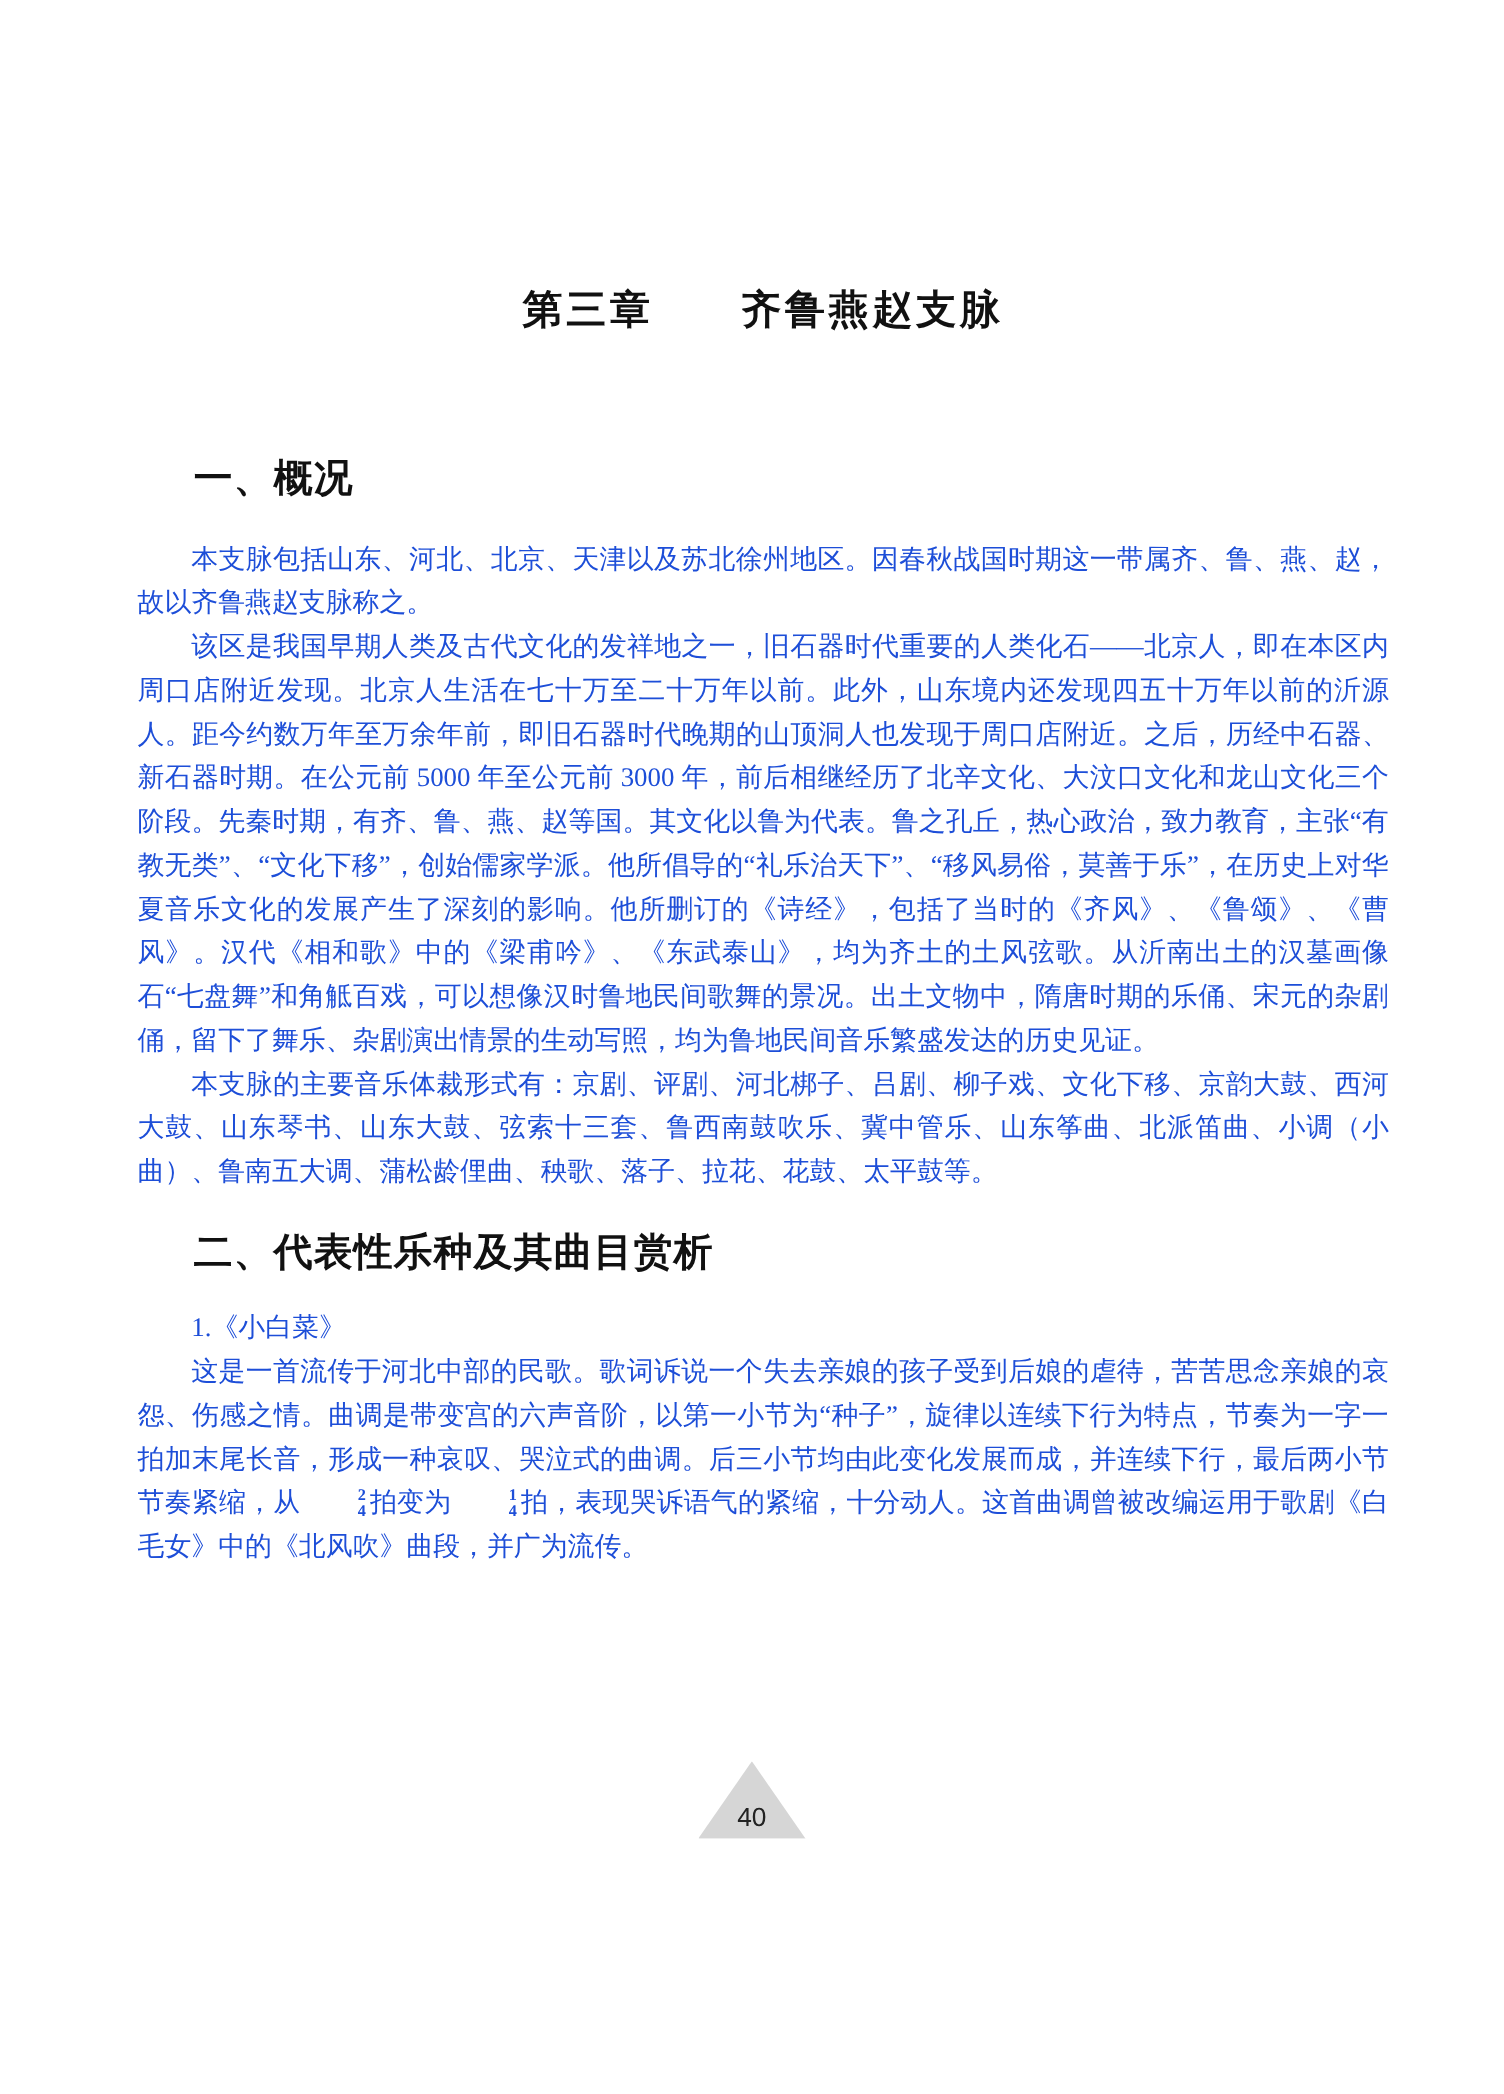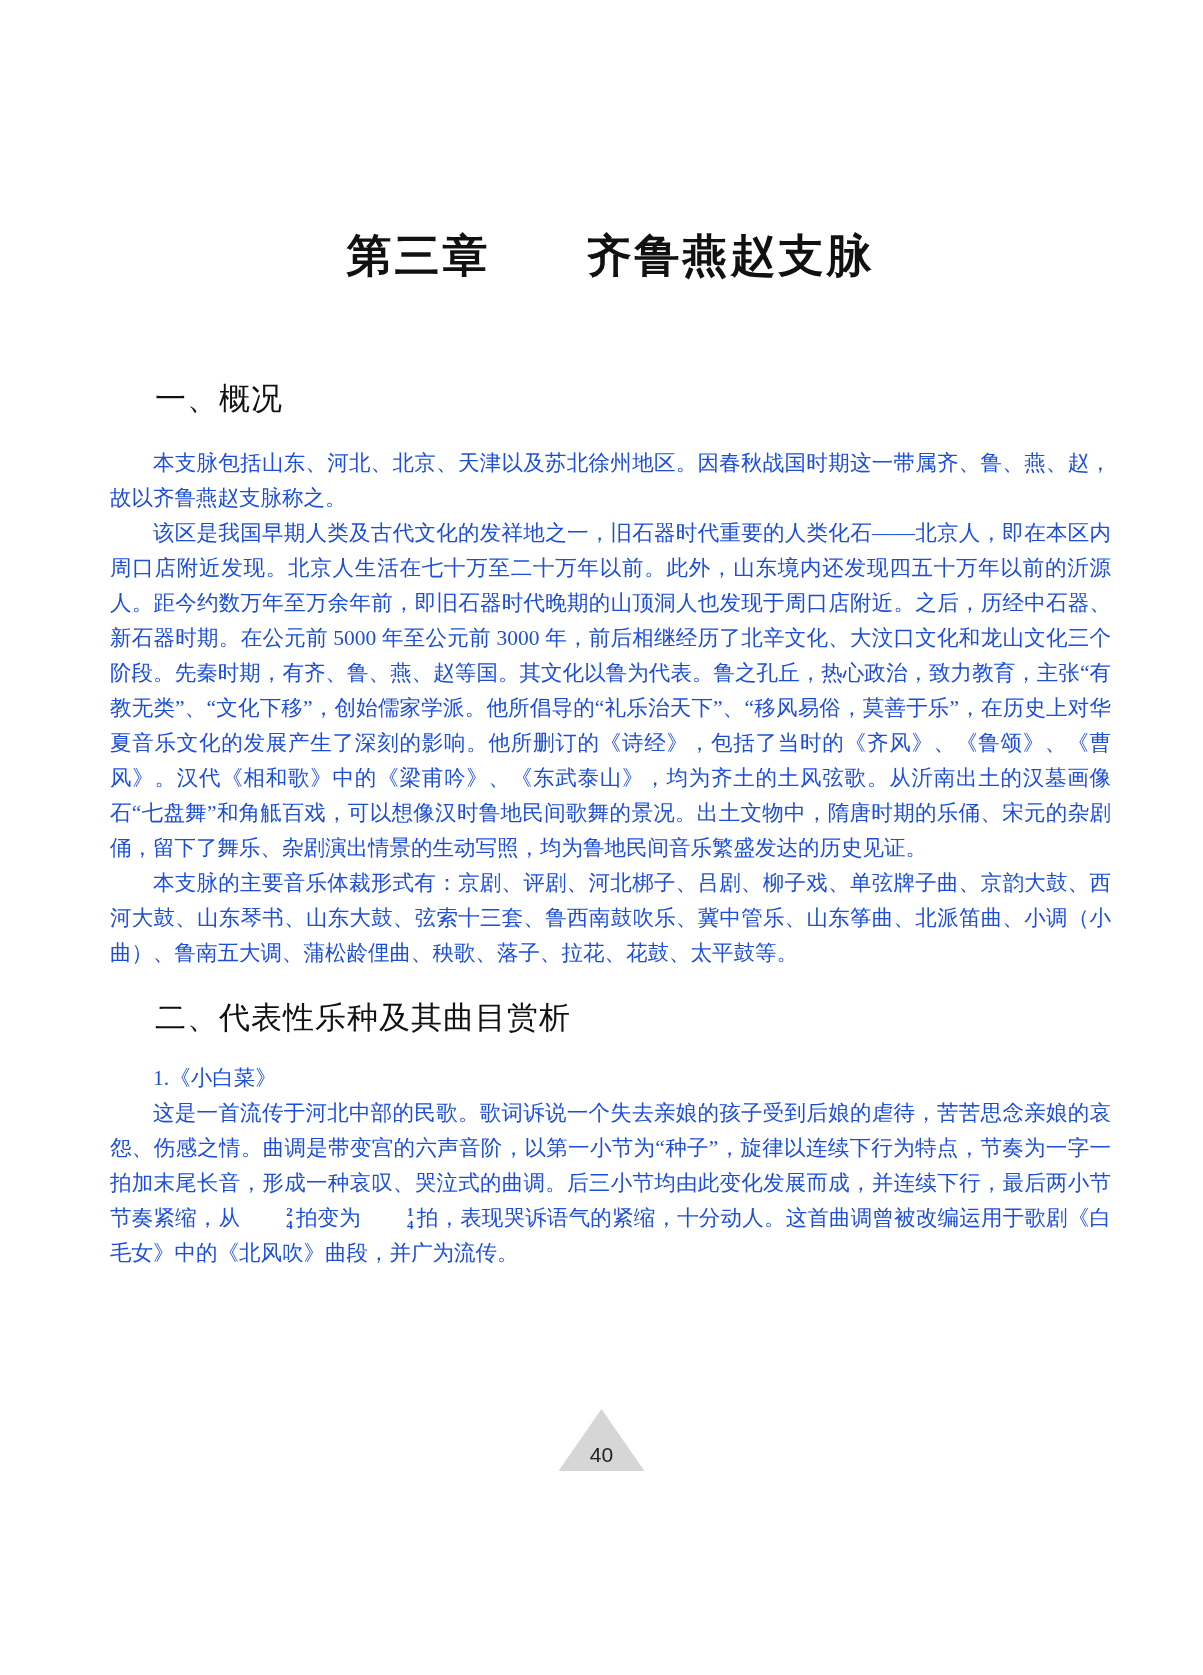--- a/index.html
+++ b/index.html
@@ -16,28 +16,28 @@
     position: absolute;
     left: 110px;
     right: 92px;
     top: 0;
   }
   .chapter-title {
     margin-top: 226px;
     text-align: center;
     font-family: "Liberation Sans", sans-serif;
     font-weight: bold;
-    font-size: 45px;
+    font-size: 32px;
     letter-spacing: 3px;
     white-space: pre;
     color: #111;
   }
   .section-heading {
     font-family: "Liberation Serif", serif;
-    font-weight: normal;
+    font-weight: bold;
     font-size: 31px;
     letter-spacing: 1px;
     color: #111;
     margin-left: 45px;
   }
   .heading-1 { margin-top: 92px; }
   .heading-2 { margin-top: 26px; }
   .para-block { margin-top: 26px; }
   .para {
     font-size: 21.5px;
@@ -97,21 +97,21 @@
 <div class="page">
   <div class="content">
 
     <div class="chapter-title">第三章　　齐鲁燕赵支脉</div>
 
     <div class="section-heading heading-1">一、概况</div>
 
     <div class="para-block">
       <p class="para">本支脉包括山东、河北、北京、天津以及苏北徐州地区。因春秋战国时期这一带属齐、鲁、燕、赵，故以齐鲁燕赵支脉称之。</p>
       <p class="para">该区是我国早期人类及古代文化的发祥地之一，旧石器时代重要的人类化石——北京人，即在本区内周口店附近发现。北京人生活在七十万至二十万年以前。此外，山东境内还发现四五十万年以前的沂源人。距今约数万年至万余年前，即旧石器时代晚期的山顶洞人也发现于周口店附近。之后，历经中石器、新石器时期。在公元前 5000 年至公元前 3000 年，前后相继经历了北辛文化、大汶口文化和龙山文化三个阶段。先秦时期，有齐、鲁、燕、赵等国。其文化以鲁为代表。鲁之孔丘，热心政治，致力教育，主张“有教无类”、“文化下移”，创始儒家学派。他所倡导的“礼乐治天下”、“移风易俗，莫善于乐”，在历史上对华夏音乐文化的发展产生了深刻的影响。他所删订的《诗经》，包括了当时的《齐风》、《鲁颂》、《曹风》。汉代《相和歌》中的《梁甫吟》、《东武泰山》，均为齐土的土风弦歌。从沂南出土的汉墓画像石“七盘舞”和角觝百戏，可以想像汉时鲁地民间歌舞的景况。出土文物中，隋唐时期的乐俑、宋元的杂剧俑，留下了舞乐、杂剧演出情景的生动写照，均为鲁地民间音乐繁盛发达的历史见证。</p>
-      <p class="para">本支脉的主要音乐体裁形式有：京剧、评剧、河北梆子、吕剧、柳子戏、单弦牌子曲、京韵大鼓、西河大鼓、山东琴书、山东大鼓、弦索十三套、鲁西南鼓吹乐、冀中管乐、山东筝曲、北派笛曲、小调（小曲）、鲁南五大调、蒲松龄俚曲、秧歌、落子、拉花、花鼓、太平鼓等。</p>
+      <p class="para">本支脉的主要音乐体裁形式有：京剧、评剧、河北梆子、吕剧、柳子戏、文化下移、京韵大鼓、西河大鼓、山东琴书、山东大鼓、弦索十三套、鲁西南鼓吹乐、冀中管乐、山东筝曲、北派笛曲、小调（小曲）、鲁南五大调、蒲松龄俚曲、秧歌、落子、拉花、花鼓、太平鼓等。</p>
     </div>
 
     <div class="section-heading heading-2">二、代表性乐种及其曲目赏析</div>
 
 
     <div class="sub-para-block">
       <p class="para">1.《小白菜》</p>
       <p class="para"><span>这是一首流传于河北中部的民歌。歌词诉说一个失去亲娘的孩子受到后娘的虐待，苦苦思念亲娘的哀怨、伤感之情。曲调是带变宫的六声音阶，以第一小节为“种子”，旋律以连续下行为特点，节奏为一字一拍加末尾长音，形成一种哀叹、哭泣式的曲调。后三小节均由此变化发展而成，并连续下行，最后两小节节奏紧缩，从</span><span class="tsig">
             <span>2</span>
             <span>4</span>

